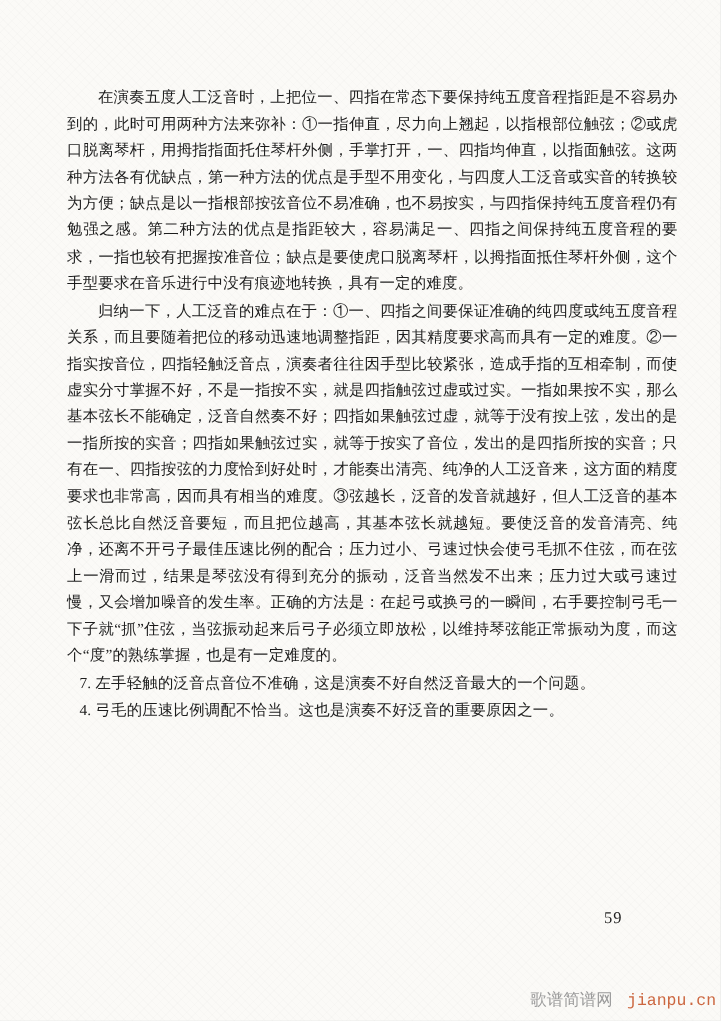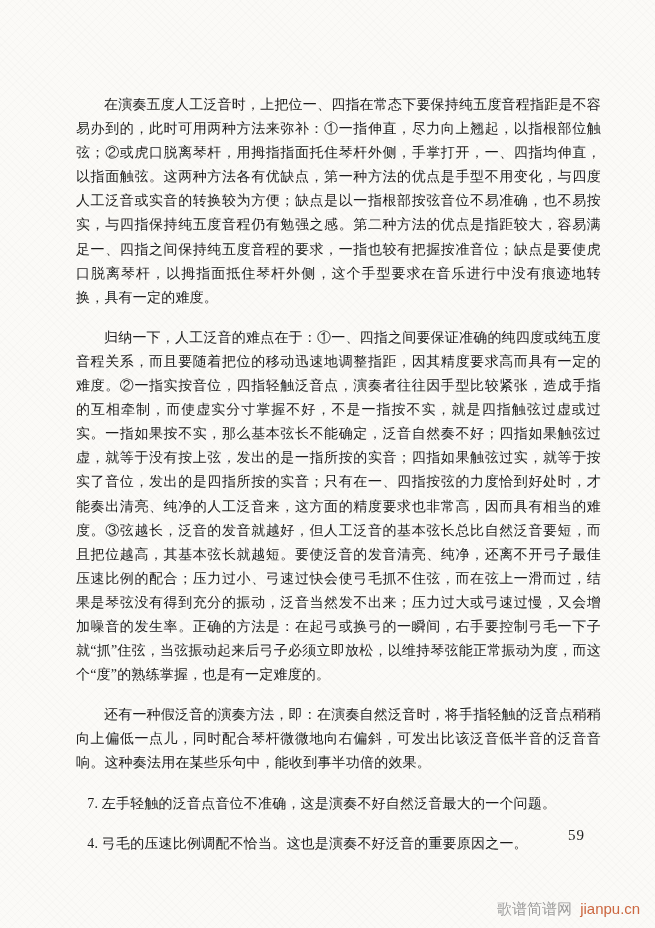--- a/index.html
+++ b/index.html
@@ -25,54 +25,53 @@
     top: 77px;
     left: 60px;
     width: 557px;
     font-size: 14px;
     line-height: 24.1px;
     text-align: justify;
     text-justify: inter-ideograph;
     letter-spacing: 0.2px;
   }
   .content p {
-    margin: 16px;
+    margin: 1px;
     padding: 0;
     text-indent: 2em;
   }
   .content p.li {
     text-indent: 0.8em;
   }
   .pagenum {
     position: absolute;
     top: 827px;
-    left: 568px;
+    left: 549px;
     font-size: 15px;
     letter-spacing: 1px;
     color: #222;
   }
   .watermark {
     position: absolute;
     top: 900px;
-    left: 497px;
+    left: 482px;
     font-size: 15px;
-    font-family: Liberation Sans, sans-serif;
+    font-family: Liberation Mono, monospace;
     white-space: nowrap;
   }
   .wm-name { color: #9b9b9b; }
   .wm-url  { color: #cc6740; margin-left: 4px; }
 </style>
 </head>
 <body>
 
 <div class="page">
   <div class="content">
     <p>在演奏五度人工泛音时，上把位一、四指在常态下要保持纯五度音程指距是不容易办到的，此时可用两种方法来弥补：①一指伸直，尽力向上翘起，以指根部位触弦；②或虎口脱离琴杆，用拇指指面托住琴杆外侧，手掌打开，一、四指均伸直，以指面触弦。这两种方法各有优缺点，第一种方法的优点是手型不用变化，与四度人工泛音或实音的转换较为方便；缺点是以一指根部按弦音位不易准确，也不易按实，与四指保持纯五度音程仍有勉强之感。第二种方法的优点是指距较大，容易满足一、四指之间保持纯五度音程的要求，一指也较有把握按准音位；缺点是要使虎口脱离琴杆，以拇指面抵住琴杆外侧，这个手型要求在音乐进行中没有痕迹地转换，具有一定的难度。</p>
     <p>归纳一下，人工泛音的难点在于：①一、四指之间要保证准确的纯四度或纯五度音程关系，而且要随着把位的移动迅速地调整指距，因其精度要求高而具有一定的难度。②一指实按音位，四指轻触泛音点，演奏者往往因手型比较紧张，造成手指的互相牵制，而使虚实分寸掌握不好，不是一指按不实，就是四指触弦过虚或过实。一指如果按不实，那么基本弦长不能确定，泛音自然奏不好；四指如果触弦过虚，就等于没有按上弦，发出的是一指所按的实音；四指如果触弦过实，就等于按实了音位，发出的是四指所按的实音；只有在一、四指按弦的力度恰到好处时，才能奏出清亮、纯净的人工泛音来，这方面的精度要求也非常高，因而具有相当的难度。③弦越长，泛音的发音就越好，但人工泛音的基本弦长总比自然泛音要短，而且把位越高，其基本弦长就越短。要使泛音的发音清亮、纯净，还离不开弓子最佳压速比例的配合；压力过小、弓速过快会使弓毛抓不住弦，而在弦上一滑而过，结果是琴弦没有得到充分的振动，泛音当然发不出来；压力过大或弓速过慢，又会增加噪音的发生率。正确的方法是：在起弓或换弓的一瞬间，右手要控制弓毛一下子就“抓”住弦，当弦振动起来后弓子必须立即放松，以维持琴弦能正常振动为度，而这个“度”的熟练掌握，也是有一定难度的。</p>
-    <p>还有一种假泛音的演奏方法，即：在演奏自然泛音时，将手指轻触的泛音点稍稍向上偏低一点儿，同时配合琴杆微微地向右偏斜，可发出比该泛音低半音的泛音音响。这种奏法用在某些乐句中，能收到事半功倍的效果。</p>
     <p class="li">7. 左手轻触的泛音点音位不准确，这是演奏不好自然泛音最大的一个问题。</p>
     <p class="li">4. 弓毛的压速比例调配不恰当。这也是演奏不好泛音的重要原因之一。</p>
   </div>
 
   <div class="pagenum">59</div>
 
   <div class="watermark">
     <span class="wm-name">歌谱简谱网</span>
     <span class="wm-url">jianpu.cn</span>
   </div>

